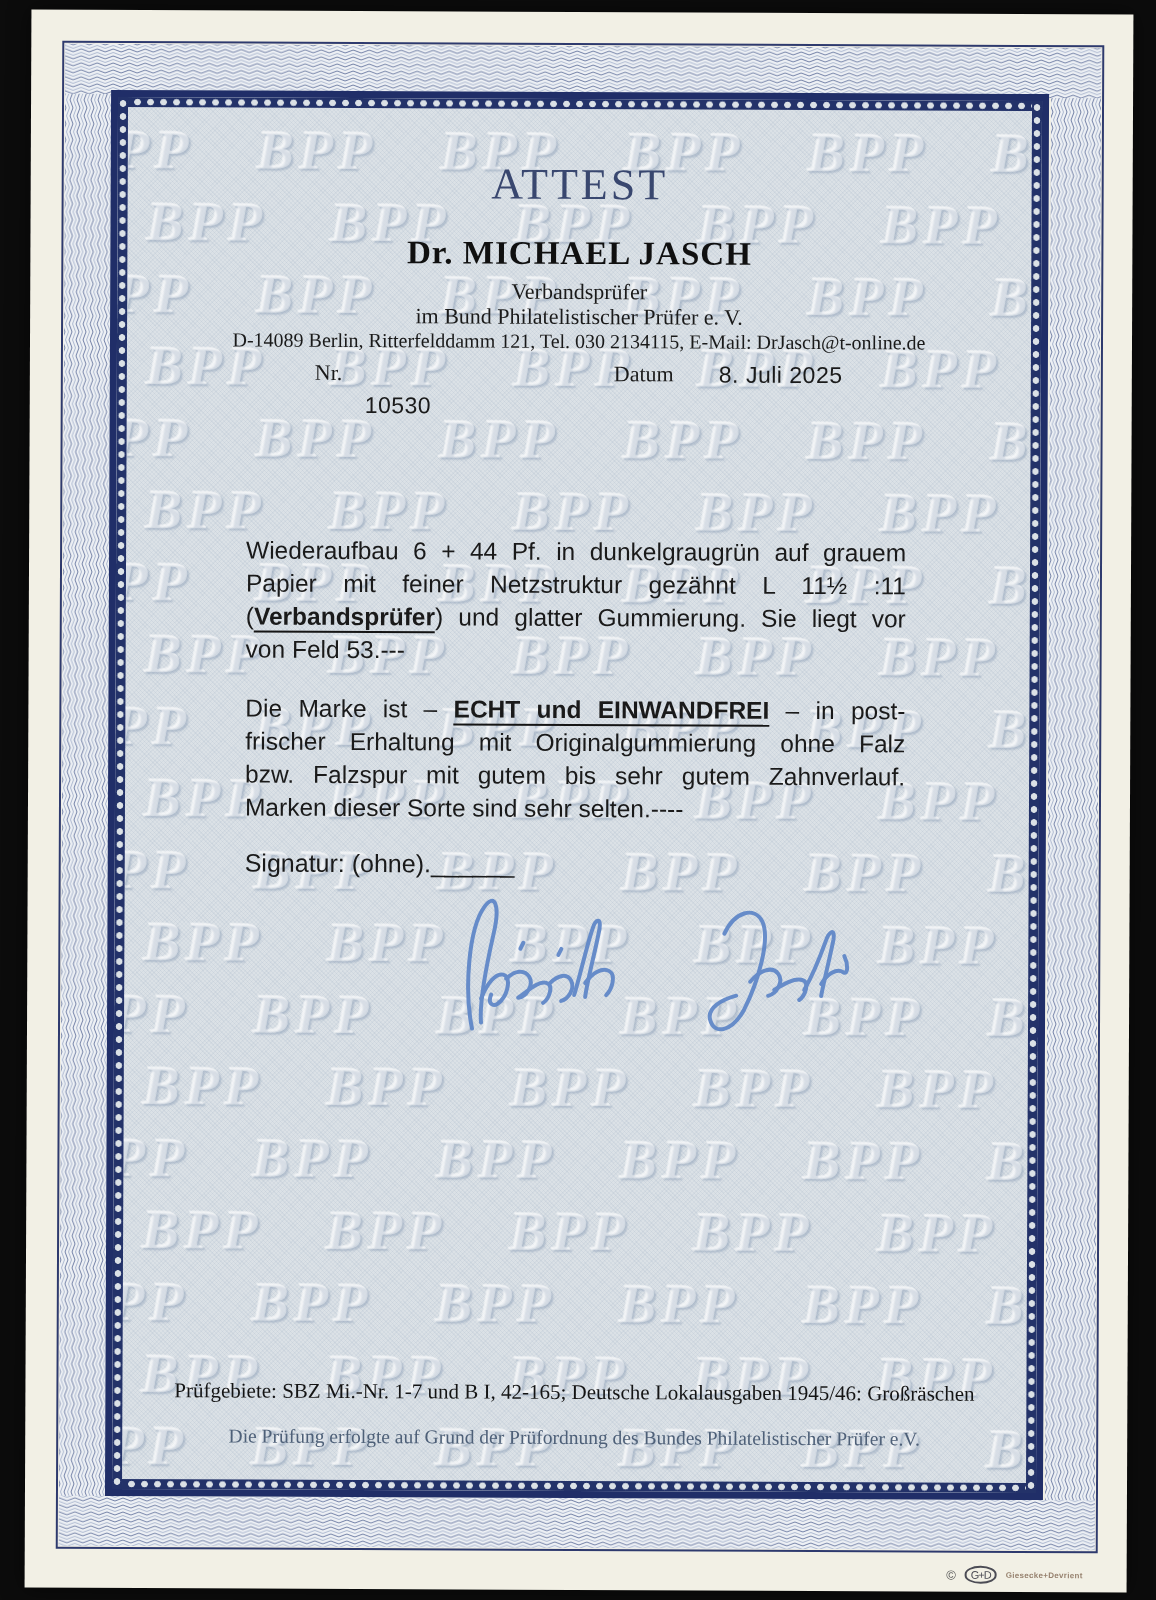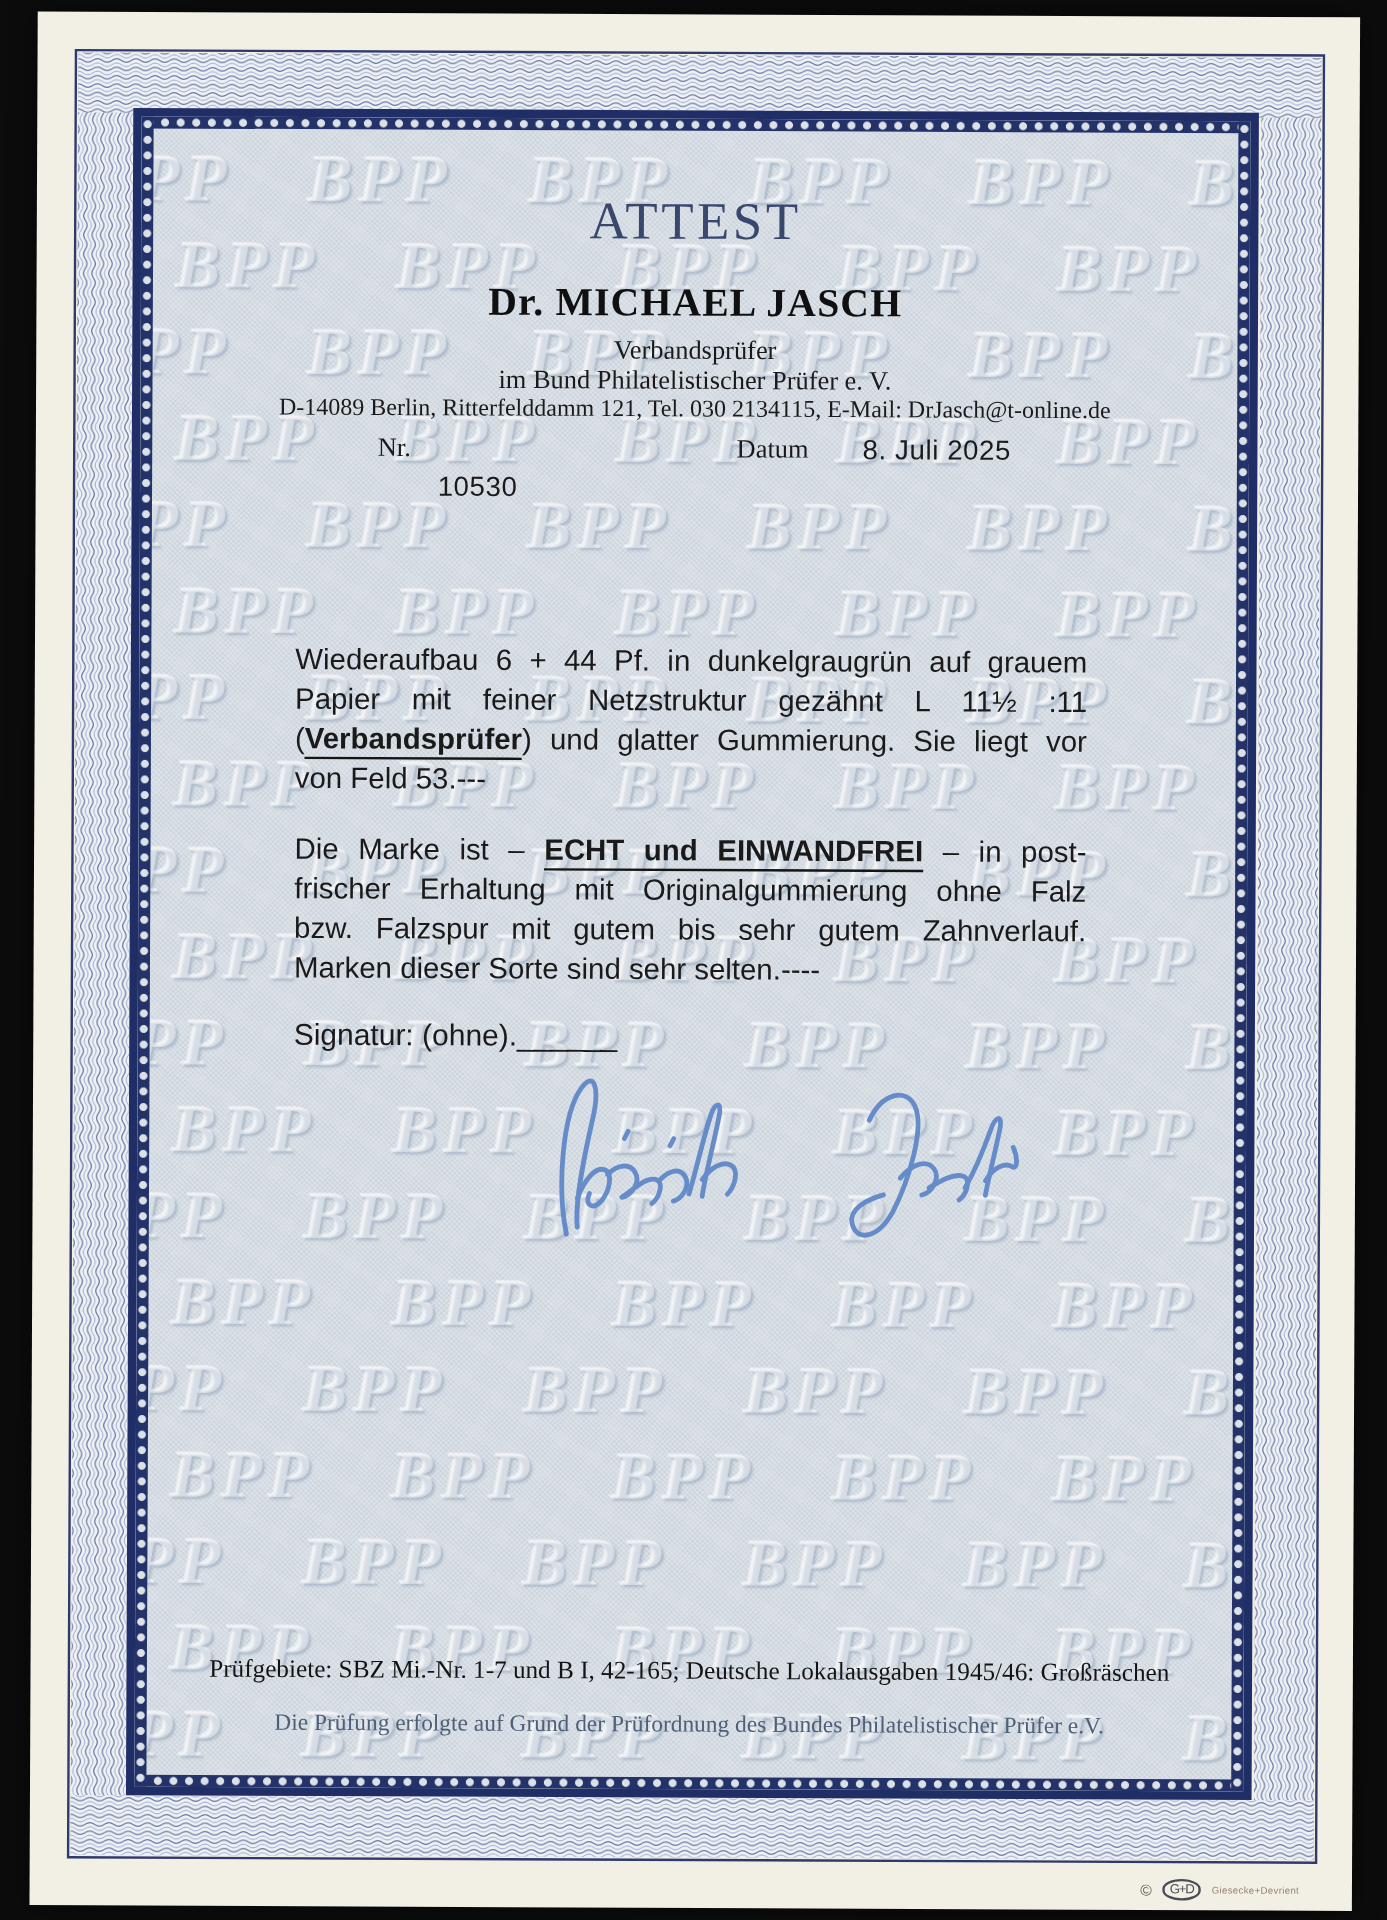--- a/index.html
+++ b/index.html
@@ -77,21 +77,21 @@
   .sig-svg{position:absolute;top:772px;left:320px;width:430px;height:170px;}
 
   .foot1{top:1281px;font-family:"Liberation Serif",serif;font-size:21px;color:#141414;}
   .foot2{top:1328px;font-family:"Liberation Serif",serif;font-size:19.5px;color:#4e6078;}
 
   
   .credit{position:absolute;right:44px;bottom:8px;display:flex;align-items:center;gap:9px;}
   .credit .copy{font-size:13px;color:#5a5a5a;}
   .gd-logo{display:inline-block;border:2px solid #4c4c55;border-radius:50%/46%;
            padding:0 4px;font-size:11px;font-weight:normal;letter-spacing:-1px;color:#4c4c55;line-height:14px;}
-  .credit .gd-name{font-size:8px;color:#97826f;letter-spacing:.3px;}
+  .credit .gd-name{font-size:8px;color:#97826f;letter-spacing:.3px;font-weight:bold;}
 </style>
 </head>
 <body>
 
 <div class="photo">
   <div class="paper">
 
     <svg class="frame-svg" viewBox="0 0 1044 1510" preserveAspectRatio="none">
       <defs>
         <pattern id="wavH" width="16" height="7" patternUnits="userSpaceOnUse">

